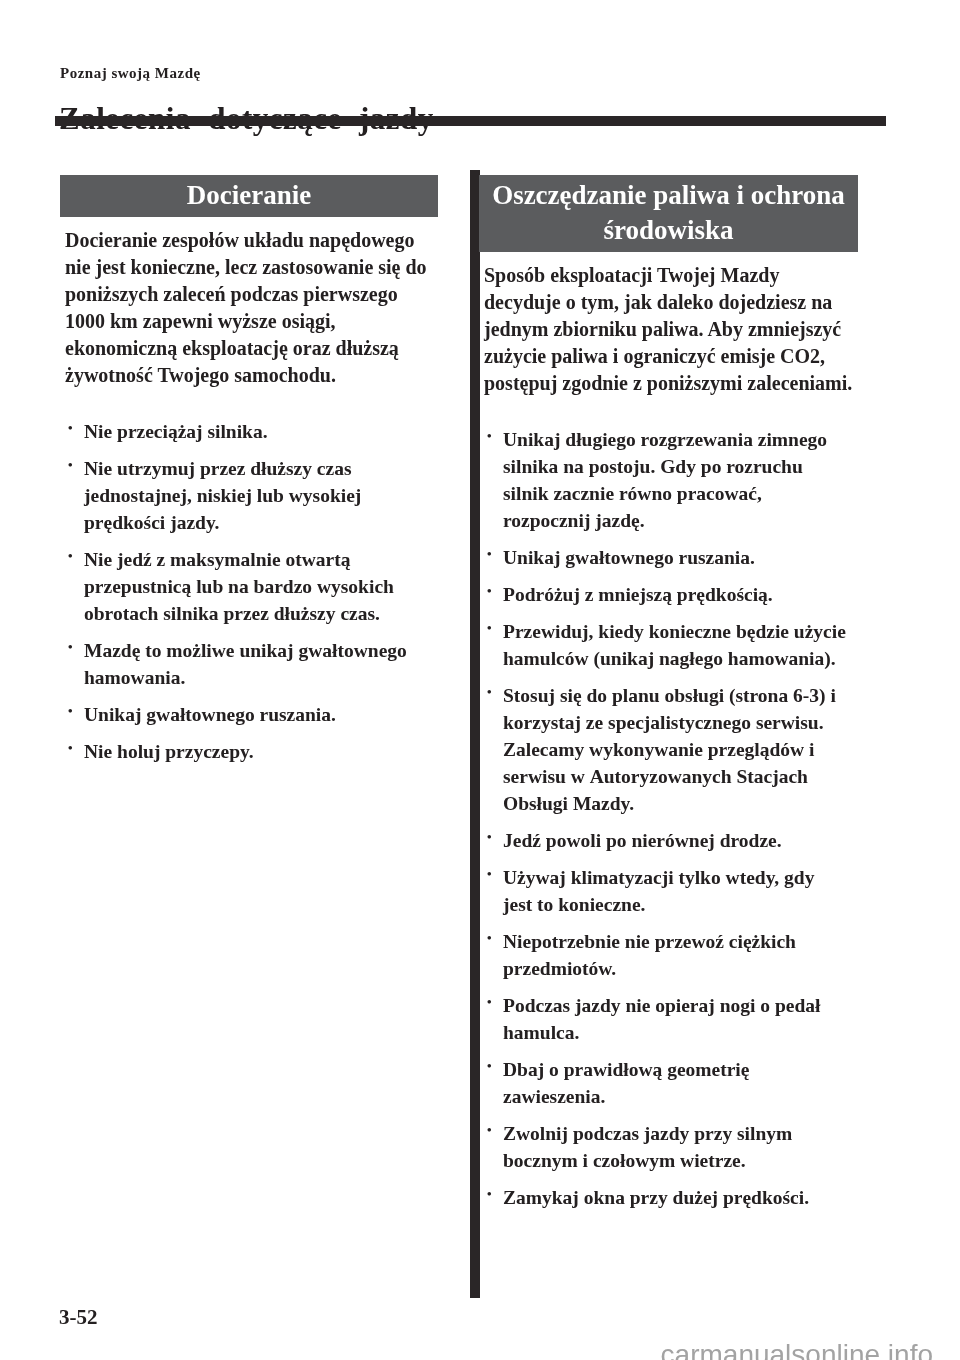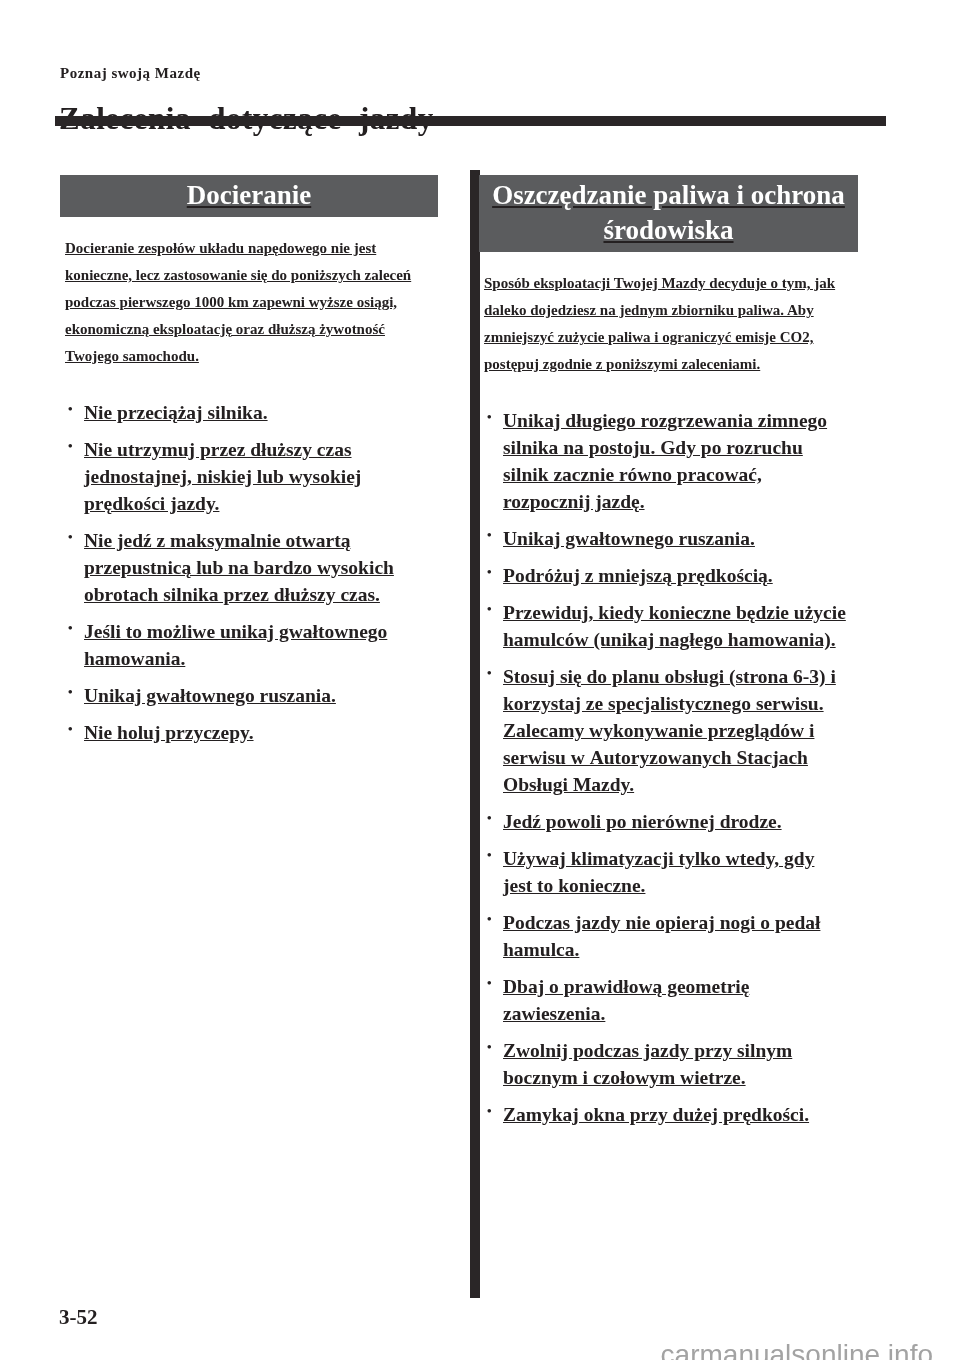--- a/index.html
+++ b/index.html
@@ -26,38 +26,38 @@
   }
   .title{
     position:absolute;left:44px;top:66px;
     font-size:31px;font-weight:bold;word-spacing:9px;letter-spacing:0.5px;margin-top:20px;
   }
   .header-rule{
     position:absolute;left:45px;top:106px;
     width:831px;height:4px;background:var(--rule);
   }
   
-  .col{position:absolute;top:160px;text-decoration:underline;}
+  .col{position:absolute;top:160px;}
   .col-left{left:45px;width:388px;}
   .col-right{left:464px;width:389px;}
   .divider{
     position:absolute;left:460px;top:160px;
     width:3px;height:1128px;background:var(--rule);
   }
   .box-heading{
     background:var(--heading_bg);
     color:var(--heading_fg);
     text-align:center;
     font-size:27px;font-weight:bold;
     line-height:1.3;
     padding:3px 10px 4px;
   }
   .intro{
-    margin-top:13px;
-    font-size:15px;font-weight:bold;
+    margin-top:5px;
+    font-size:20px;font-weight:bold;
     line-height:27px;
   }
   .bullets{
     list-style:none;
     margin-top:14px;
   }
   .bullets li{
     position:relative;
     padding-left:19px;
     font-size:19.5px;font-weight:bold;
@@ -89,39 +89,40 @@
   <h1 class="title">Zalecenia dotyczące jazdy</h1>
   <div class="header-rule"></div>
 
   <section class="col col-left">
     <h2 class="box-heading">Docieranie</h2>
     <p class="intro">Docieranie zespołów układu napędowego nie jest konieczne, lecz zastosowanie się do poniższych zaleceń podczas pierwszego 1000 km zapewni wyższe osiągi, ekonomiczną eksploatację oraz dłuższą żywotność Twojego samochodu.</p>
     <ul class="bullets">
       <li>Nie przeciążaj silnika.</li>
       <li>Nie utrzymuj przez dłuższy czas jednostajnej, niskiej lub wysokiej prędkości jazdy.</li>
       <li>Nie jedź z maksymalnie otwartą przepustnicą lub na bardzo wysokich obrotach silnika przez dłuższy czas.</li>
-      <li>Jeśli to możliwe unikaj gwałtownego hamowania.</li>
+      <li>Mazdę to możliwe unikaj gwałtownego hamowania.</li>
       <li>Unikaj gwałtownego ruszania.</li>
       <li>Nie holuj przyczepy.</li>
     </ul>
   </section>
 
   <div class="divider"></div>
 
   <section class="col col-right">
     <h2 class="box-heading">Oszczędzanie paliwa i ochrona środowiska</h2>
     <p class="intro">Sposób eksploatacji Twojej Mazdy decyduje o tym, jak daleko dojedziesz na jednym zbiorniku paliwa. Aby zmniejszyć zużycie paliwa i ograniczyć emisje CO2, postępuj zgodnie z poniższymi zaleceniami.</p>
     <ul class="bullets">
       <li>Unikaj długiego rozgrzewania zimnego silnika na postoju. Gdy po rozruchu silnik zacznie równo pracować, rozpocznij jazdę.</li>
       <li>Unikaj gwałtownego ruszania.</li>
       <li>Podróżuj z mniejszą prędkością.</li>
       <li>Przewiduj, kiedy konieczne będzie użycie hamulców (unikaj nagłego hamowania).</li>
       <li>Stosuj się do planu obsługi (strona 6-3) i korzystaj ze specjalistycznego serwisu. Zalecamy wykonywanie przeglądów i serwisu w&nbsp;Autoryzowanych Stacjach Obsługi Mazdy.</li>
       <li>Jedź powoli po nierównej drodze.</li>
       <li>Używaj klimatyzacji tylko wtedy, gdy jest to konieczne.</li>
+      <li>Niepotrzebnie nie przewoź ciężkich przedmiotów.</li>
       <li>Podczas jazdy nie opieraj nogi o pedał hamulca.</li>
       <li>Dbaj o prawidłową geometrię zawieszenia.</li>
       <li>Zwolnij podczas jazdy przy silnym bocznym i czołowym wietrze.</li>
       <li>Zamykaj okna przy dużej prędkości.</li>
     </ul>
   </section>
 
   <div class="page-number">3-52</div>
   <div class="watermark">carmanualsonline.info</div>
 

